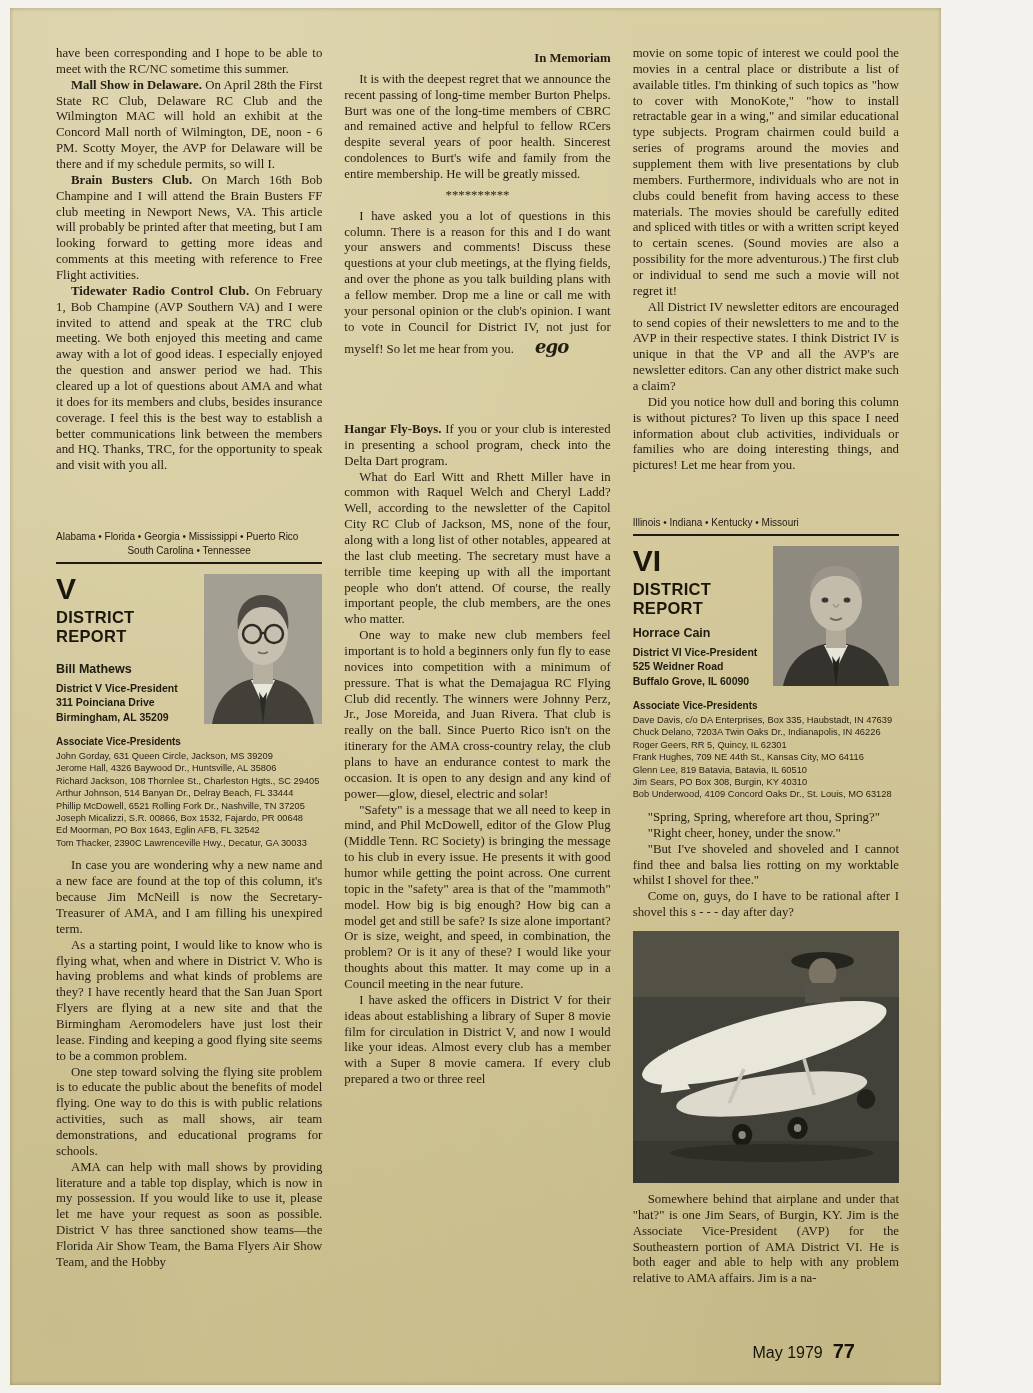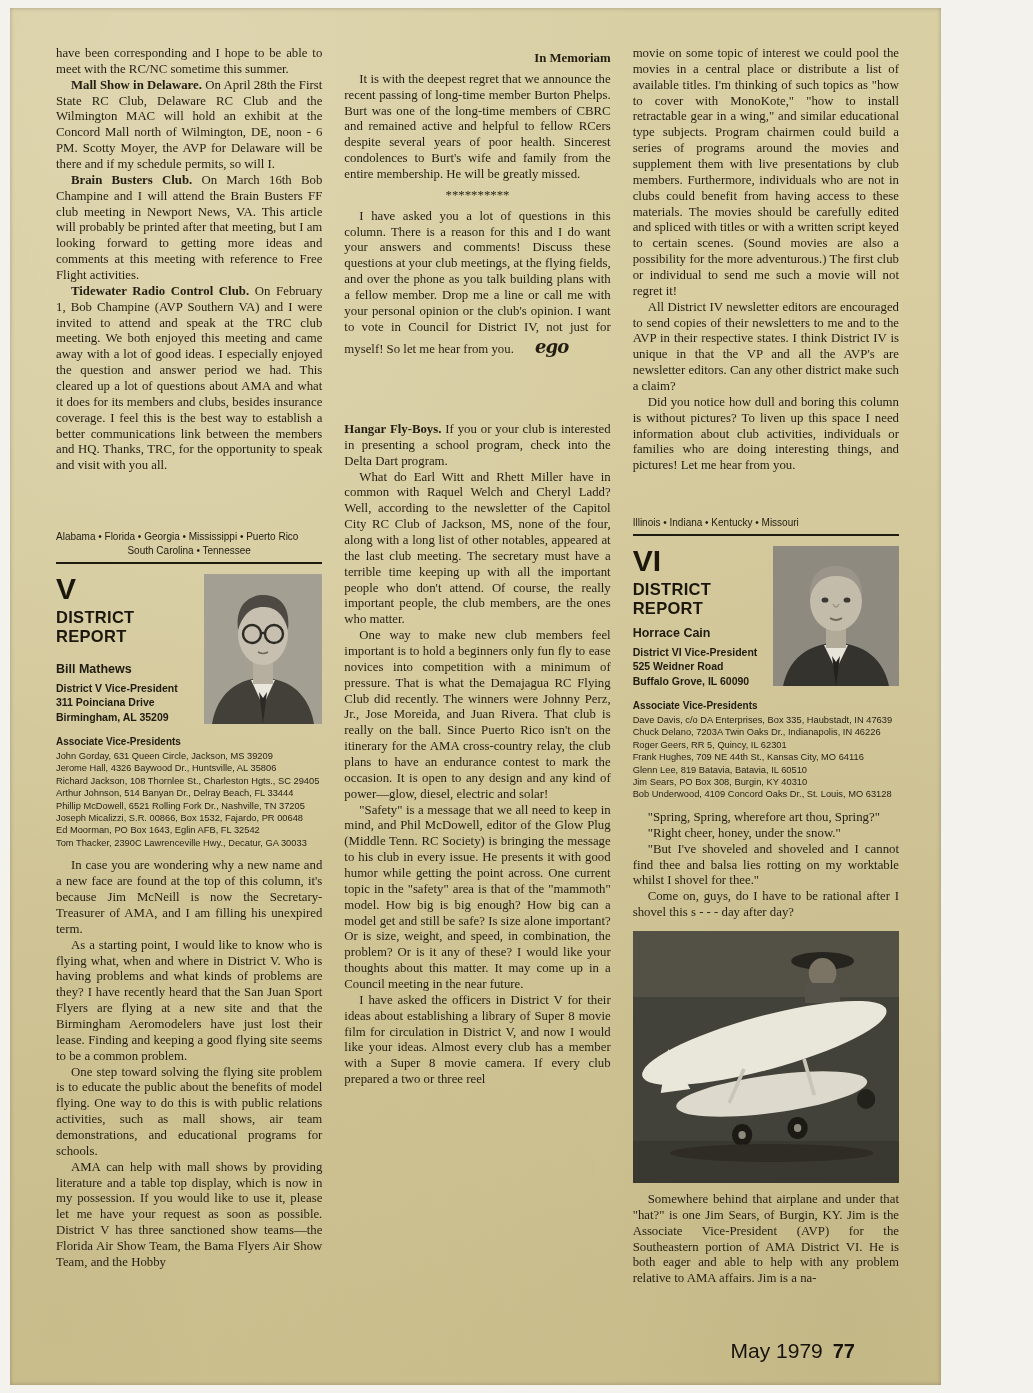--- a/index.html
+++ b/index.html
@@ -50,21 +50,21 @@
   .avp { margin-top:10px; }
   .avp-head { font-family:"Liberation Sans", sans-serif; font-weight:bold; font-size:10px; line-height:1.3; margin-bottom:2px; color:#201b10; }
   .avp-line { font-family:"Liberation Sans", sans-serif; font-size:9.3px; line-height:1.34; color:#241f13; }
   .district .flow { margin-top:9px; }
   .continuation { margin-top:64px; }
 
   .airplane { margin:10px 0 9px; }
   .airplane svg { width:100%; height:252px; }
 
   .pagefooter { position:absolute; right:86px; bottom:22px; font-family:"Liberation Sans", sans-serif; color:#17130a; display:flex; align-items:baseline; }
-  .month { font-size:21px; }
+  .month { font-size:16px; }
   .pageno { font-size:20px; font-weight:bold; margin-left:10px; }
 </style>
 </head>
 <body>
 
 <div class="paper">
   <div class="cols">
 
     <div class="col">
       <div class="flow">

